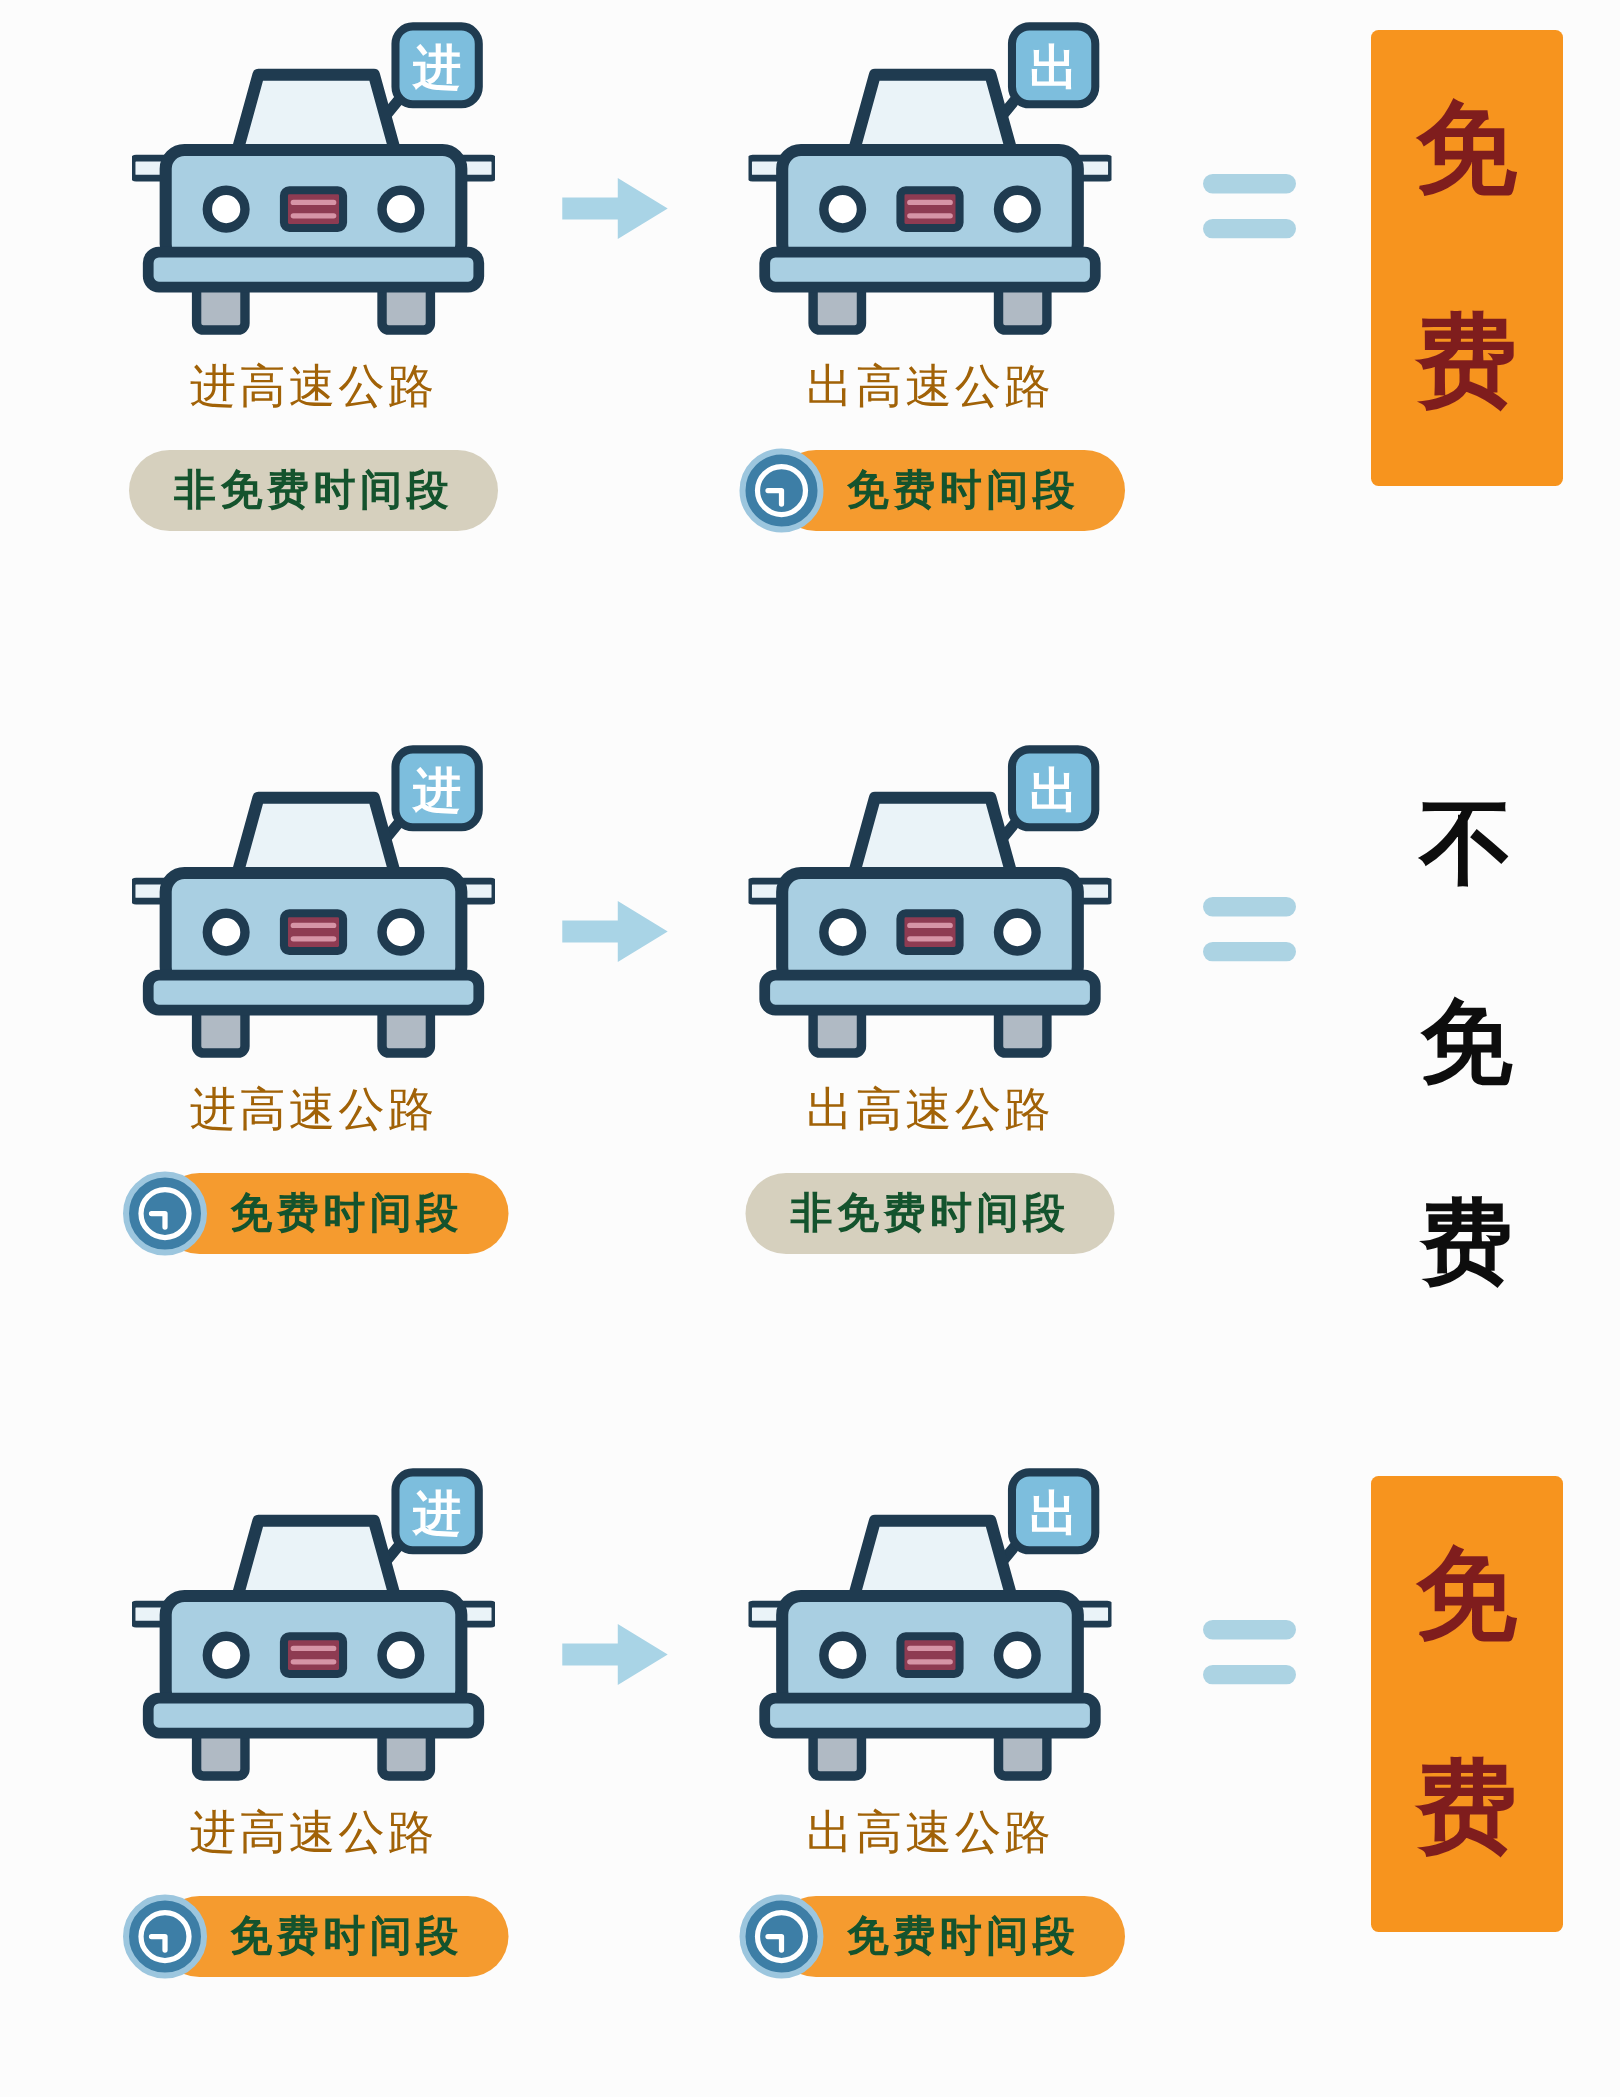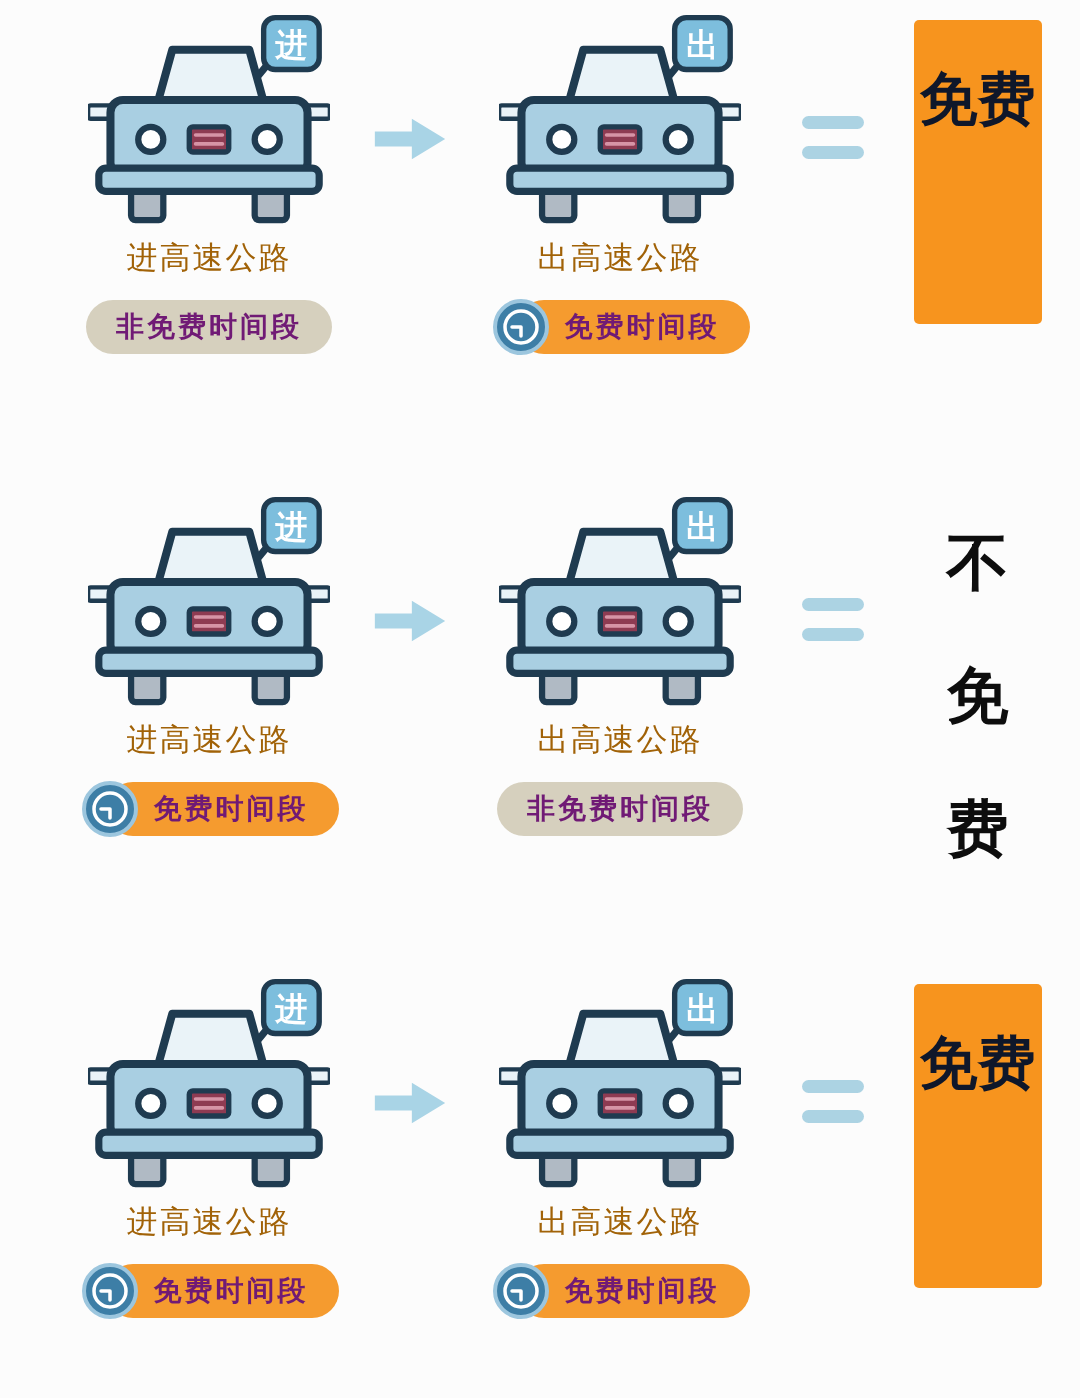--- a/index.html
+++ b/index.html
@@ -23,35 +23,35 @@
   .sign-text {
     fill:#ffffff; font-size:36px; font-weight:bold;
     text-anchor:middle; font-family:inherit;
   }
   .car-label {
     margin-top:8px; font-size:31px; color:#a16207; letter-spacing:2px;
   }
   .badge-wrap { margin-top:18px; display:flex; align-items:center; height:60px; }
   .clock-icon { width:60px; height:60px; position:relative; z-index:2; flex:0 0 auto; }
   .pill {
-    display:inline-block; border-radius:27px; color:#701a75;
+    display:inline-block; border-radius:27px; color:#14532d;
     font-weight:bold; font-size:28px; letter-spacing:3px;
     padding:8px 30px; white-space:nowrap;
   }
   .pill.orange { background:#F59B2F; padding-left:48px; margin-left:-34px; }
   .pill.gray { background:#D6D0BE; }
   .arrow-cell { display:flex; justify-content:center; margin-top:99px; }
   .equals-cell { display:flex; justify-content:center; margin-top:102px; }
   .result-cell { display:flex; justify-content:center; }
   .result-free {
     margin-top:6px;
     width:128px; height:304px;
-    background:#F7941E; color:#0f172a;
+    background:#F7941E; color:#7f1d1d;
     border-radius:5px;
-    font-size:58px; font-weight:bold;
+    font-size:68px; font-weight:bold;
     line-height:142px; text-align:center;
     word-break:break-all; overflow:hidden;
     padding-top:8px;
   }
   .result-notfree {
     width:100px;
     color:#0d0d0d;
     font-size:62px; font-weight:600;
     line-height:133px; text-align:center;
     word-break:break-all;

